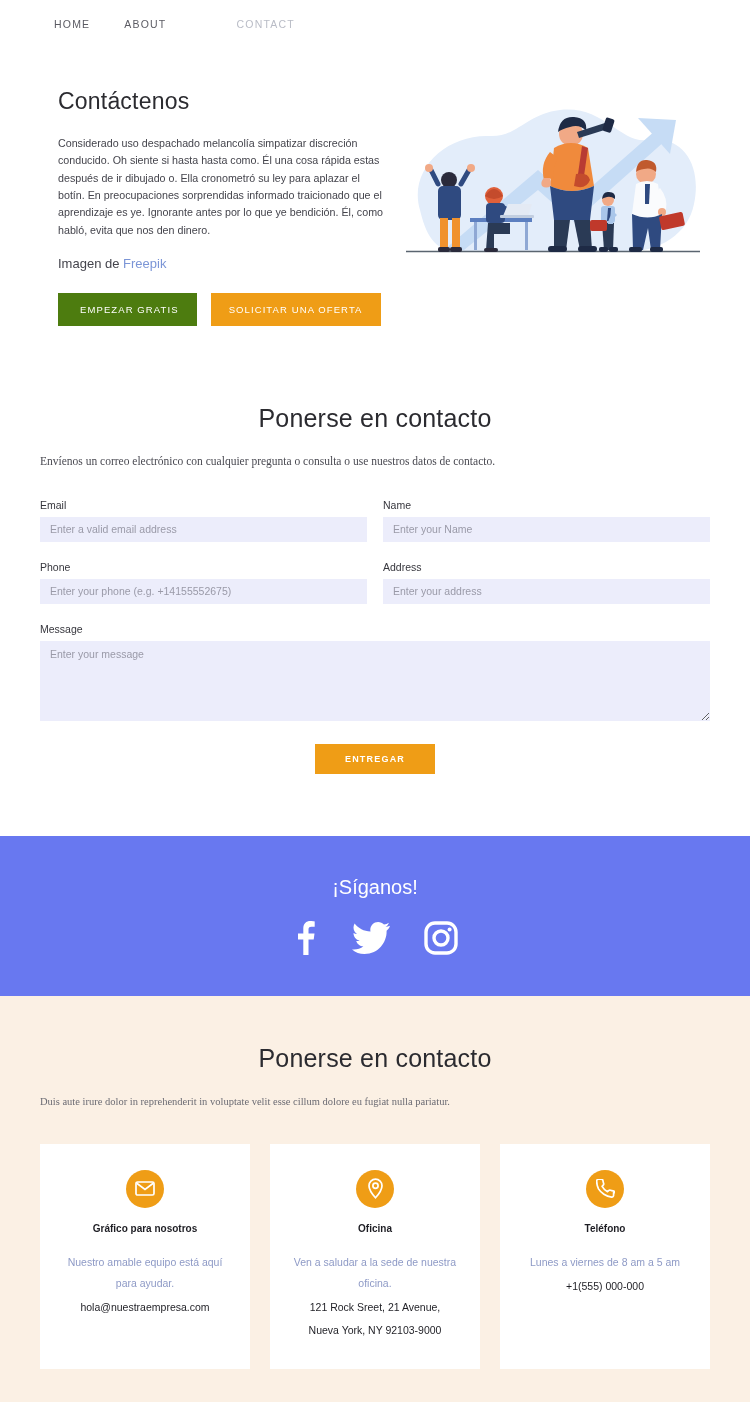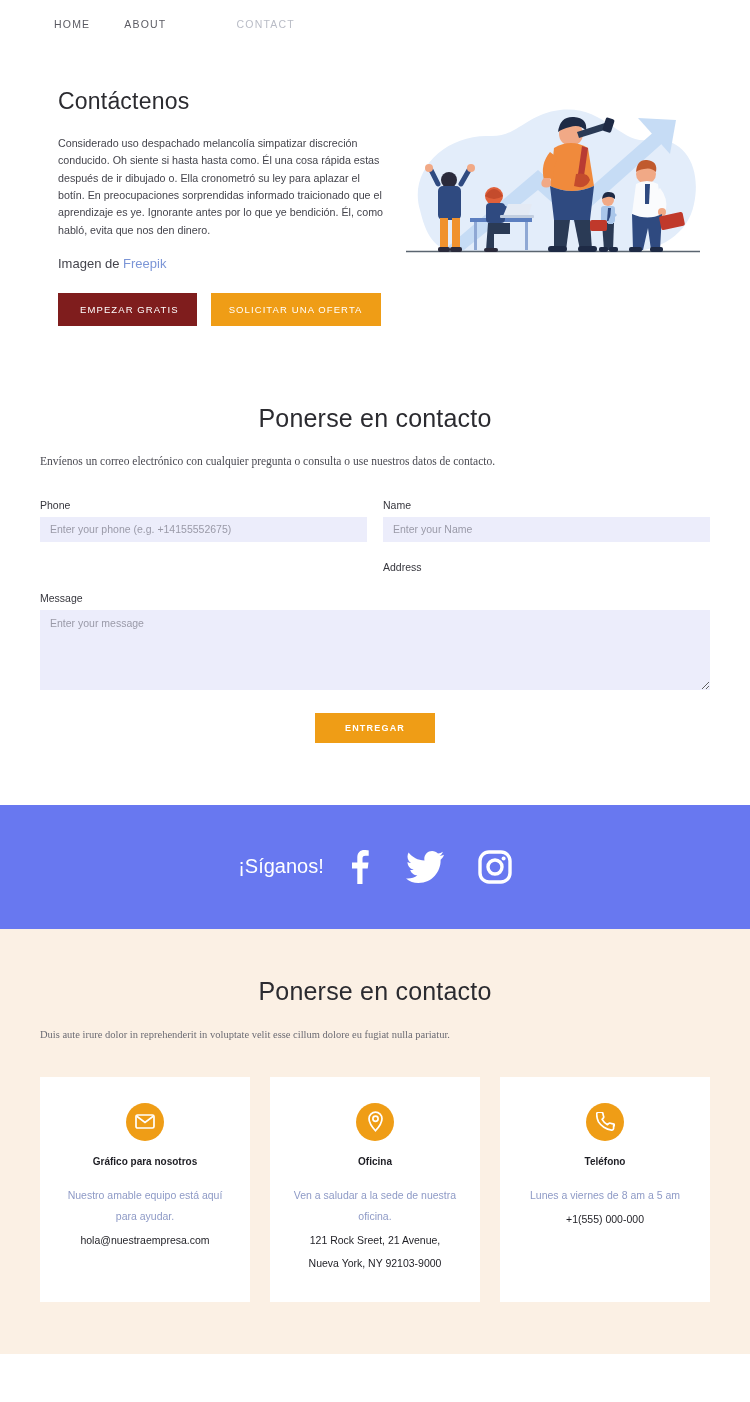--- a/index.html
+++ b/index.html
@@ -18,21 +18,21 @@
   
   .hero { display:flex; padding:40px 40px 0 58px; gap:10px; }
   .hero-left { width:330px; flex:0 0 330px; }
   .hero h1 { font-size:23px; font-weight:400; color:#2b2b30; letter-spacing:.2px; margin-bottom:20px; }
   .hero p.body { font-size:10.7px; line-height:1.62; color:#44444c; }
   .credit { font-size:13px; color:#44444c; margin-top:17px; }
   .credit a { color:#7b95d6; text-decoration:none; }
   .btn-row { margin-top:22px; display:flex; gap:14px; }
   .btn { border:none; cursor:pointer; font-size:9.5px; letter-spacing:1.1px; color:#fff;
          padding:0 18px; height:33px; display:inline-flex; align-items:center; justify-content:center; }
-  .btn-purple { background:#7f1d1d;padding-left:22px; }
+  .btn-purple { background:#4d7c0f;padding-left:22px; }
   .btn-orange { background:#EF9D16; }
 
   .hero-right { flex:1; position:relative; padding-top:4px; }
 
   
   .section-contact { padding:78px 40px 0 40px; }
   .sec-title { text-align:center; font-size:25px; font-weight:400; color:#2b2b30; letter-spacing:.2px; }
   .sec-sub { font-size:11.5px; color:#4a4a52; margin-top:22px;font-family:Liberation Serif, serif; }
 
   .form { margin-top:32px; }
@@ -45,22 +45,22 @@
     font-family:"Liberation Sans", sans-serif; font-size:10.5px; color:#3a3a42;
     padding:8px 10px; height:25px;
   }
   .field input::placeholder, .field textarea::placeholder { color:#9a9aa8; }
   .field textarea { height:80px; resize:vertical; padding-top:7px; }
   .submit-wrap { text-align:center; margin-top:12px; }
   .btn-submit { background:#EF9D16; border:none; color:#fff; font-size:9px; letter-spacing:1.2px;
                 padding:0 30px; height:30px; cursor:pointer; font-weight:bold; }
 
   
-  .follow { background:#6878F0; margin-top:62px; height:124px; display:flex;
-            align-items:center; justify-content:center; gap:22px; }
+  .follow { background:#6878F0; margin-top:62px; height:160px; display:flex;
+            flex-direction:column; align-items:center; justify-content:center; gap:22px; }
   .follow h2 { color:#fff; font-size:20px; font-weight:400; }
   .social { display:flex; gap:34px; align-items:center; }
   .social svg { display:block; cursor:pointer; }
 
   
   .cream { background:#FBF0E4; padding:48px 40px 52px 40px; }
   .cream .sec-title { color:#2b2b30; }
   .cream .sec-sub { font-size:10.5px; color:#6b6b73; line-height:1.62; margin-top:20px; }
   .cards { display:flex; gap:20px; margin-top:34px; }
   .card { flex:1; background:#fff; padding:26px 16px 30px 16px; text-align:center; }
@@ -165,31 +165,36 @@
 </section>
 
 <section class="section-contact">
   <h2 class="sec-title">Ponerse en contacto</h2>
   <p class="sec-sub">Envíenos un correo electrónico con cualquier pregunta o consulta o use nuestros datos de contacto.</p>
 
   <form class="form">
     <div class="form-grid">
       <div class="fcol">
         <div class="field">
+          <label>Email</label>
+          <input type="email" placeholder="Enter a valid email address" style="">
+        </div>
+        <div class="field">
           <label>Phone</label>
           <input type="tel" placeholder="Enter your phone (e.g. +14155552675)" style="">
         </div>
       </div>
       <div class="fcol">
         <div class="field">
           <label>Name</label>
           <input type="text" placeholder="Enter your Name" style="">
         </div>
         <div class="field">
           <label>Address</label>
+          <input type="text" placeholder="Enter your address" style="">
         </div>
       </div>
     </div>
 
     <div class="field">
       <label>Message</label>
       <textarea placeholder="Enter your message" style=""></textarea>
     </div>
 
     <div class="submit-wrap">

